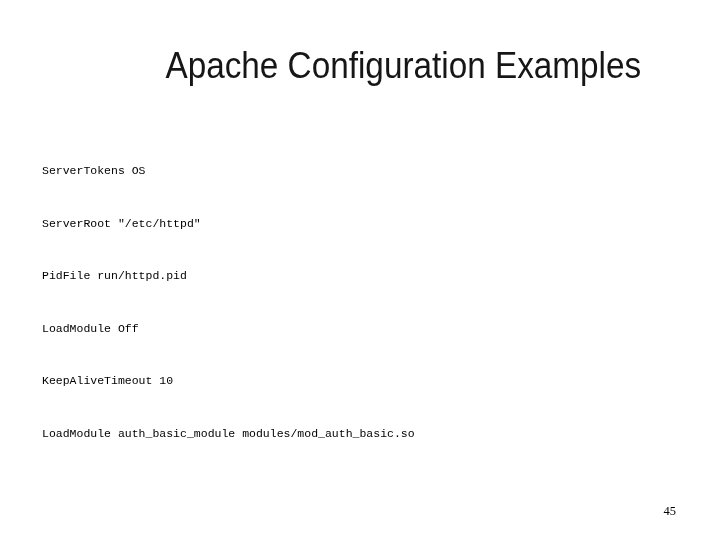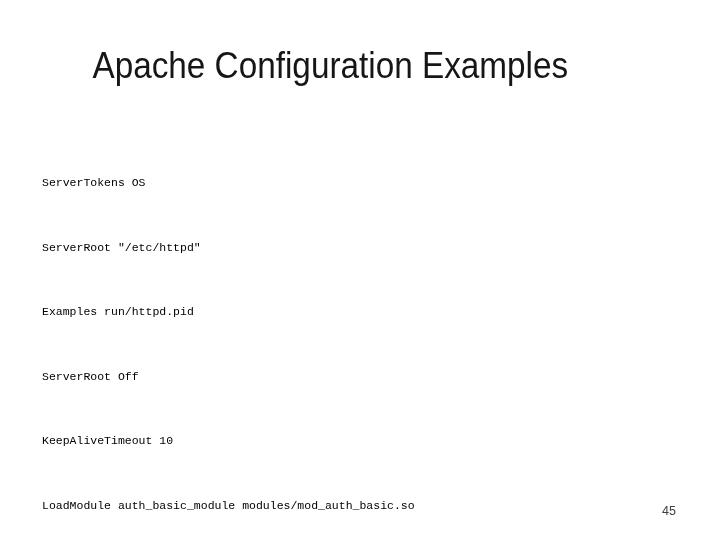--- a/index.html
+++ b/index.html
@@ -16,23 +16,23 @@
   }
   .slide {
     position: absolute;
     left: 0; top: 0;
     width: 720px; height: 540px;
     background: #ffffff;
   }
   .title-wrap {
     position: absolute;
     top: 44px;
-    left: 0;
+    left: 8px;
     width: 660px;
-    text-align: center;
+    text-align: right;
   }
   .slide-title {
     display: inline-block;
     margin: 0;
     font-family: "Liberation Sans", sans-serif;
     font-weight: 400;
     font-size: 37px;
     line-height: 44px;
     color: #161616;
     transform: scaleX(0.90);
@@ -44,46 +44,45 @@
     left: 42px;
     top: 127px;
     font-family: "Liberation Mono", "DejaVu Sans Mono", monospace;
     font-size: 11.5px;
     line-height: 17.5px;
     color: #000000;
     white-space: pre;
   }
   .code-line {
     height: 17.5px;
-    margin-top: 12px;
   }
   .page-number {
     position: absolute;
     top: 504px;
     right: 44px;
-    font-family: Liberation Sans, sans-serif;
+    font-family: Liberation Serif, serif;
     font-size: 12.5px;
-    color: #404040;
+    color: #000000;
     margin-left: 44px;
   }
 </style>
 </head>
 <body>
 
 <div class="slide">
 
   <div class="title-wrap">
     <h1 class="slide-title">Apache Configuration Examples</h1>
   </div>
 
   <div class="code-block">
     <div class="code-line">ServerTokens OS</div>
     <div class="code-line">ServerRoot "/etc/httpd"</div>
-    <div class="code-line">Examples run/httpd.pid</div>
-    <div class="code-line">ServerRoot Off</div>
+    <div class="code-line">PidFile run/httpd.pid</div>
+    <div class="code-line">LoadModule Off</div>
     <div class="code-line">KeepAliveTimeout 10</div>
     <div class="code-line">LoadModule auth_basic_module modules/mod_auth_basic.so</div>
     
     
     
     
     
     
     
     

